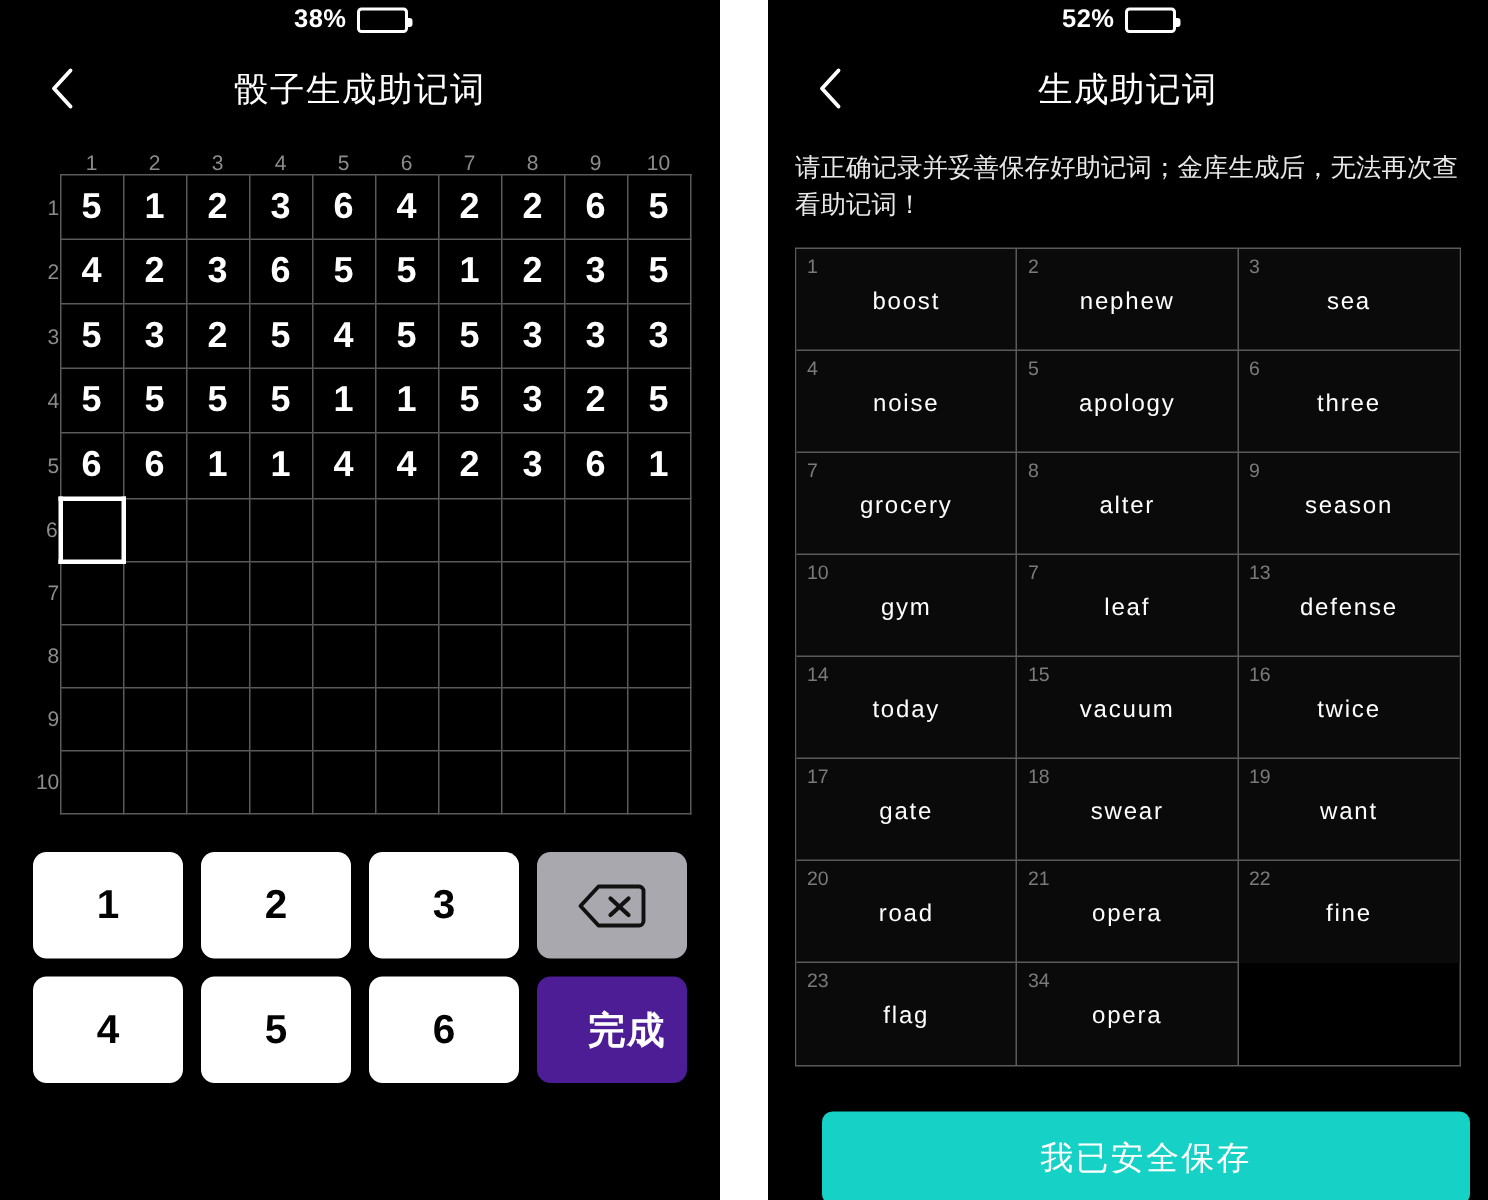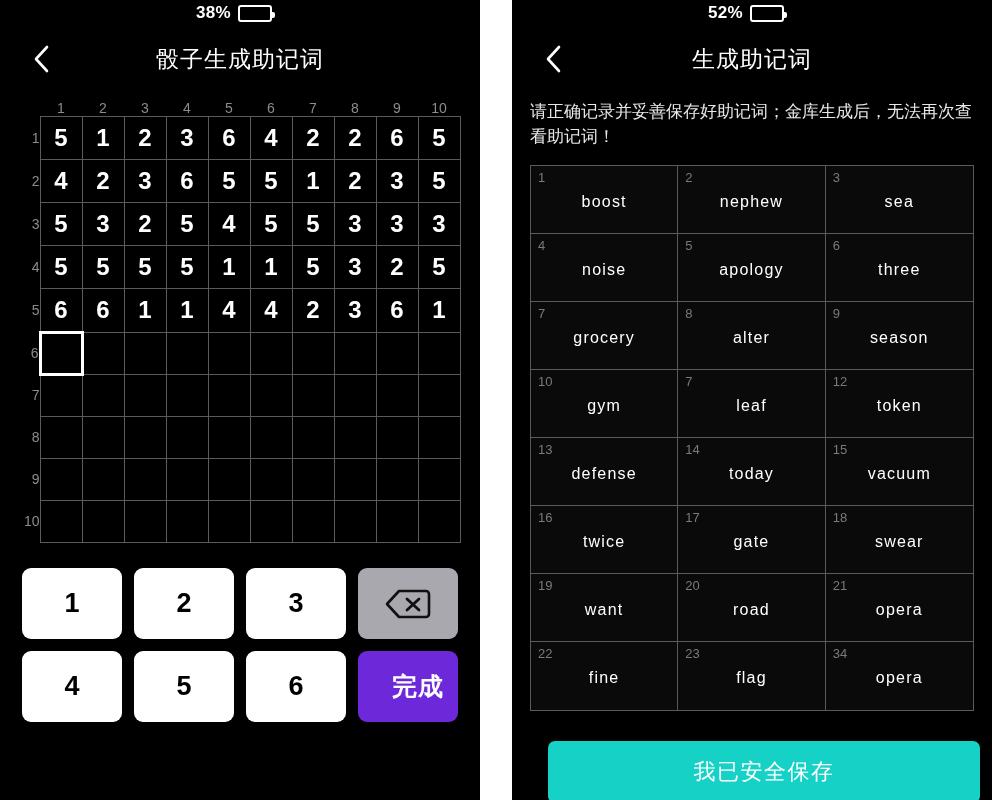--- a/index.html
+++ b/index.html
@@ -155,21 +155,21 @@
     display: flex;
     align-items: center;
     justify-content: center;
     cursor: pointer;
     user-select: none;
   }
   .key-backspace {
     background: #a8a8ae;
   }
   .key-done {
-    background: #6d28d9;
+    background: #4c1d95;
     color: #ffffff;
     font-size: 25px;
     font-weight: 700;
     letter-spacing: 1px;
     padding-left: 20px;
   }
 
   
   .notice {
     padding: 8px 18px 4px 18px;
@@ -486,24 +486,20 @@
           </div>
           <div class="word-cell">
             <span class="word-idx">10</span>
             <span class="word-text">gym</span>
           </div>
           <div class="word-cell">
             <span class="word-idx">7</span>
             <span class="word-text">leaf</span>
           </div>
           <div class="word-cell">
-            <span class="word-idx">12</span>
-            <span class="word-text">token</span>
-          </div>
-          <div class="word-cell">
             <span class="word-idx">13</span>
             <span class="word-text">defense</span>
           </div>
           <div class="word-cell">
             <span class="word-idx">14</span>
             <span class="word-text">today</span>
           </div>
           <div class="word-cell">
             <span class="word-idx">15</span>
             <span class="word-text">vacuum</span>

